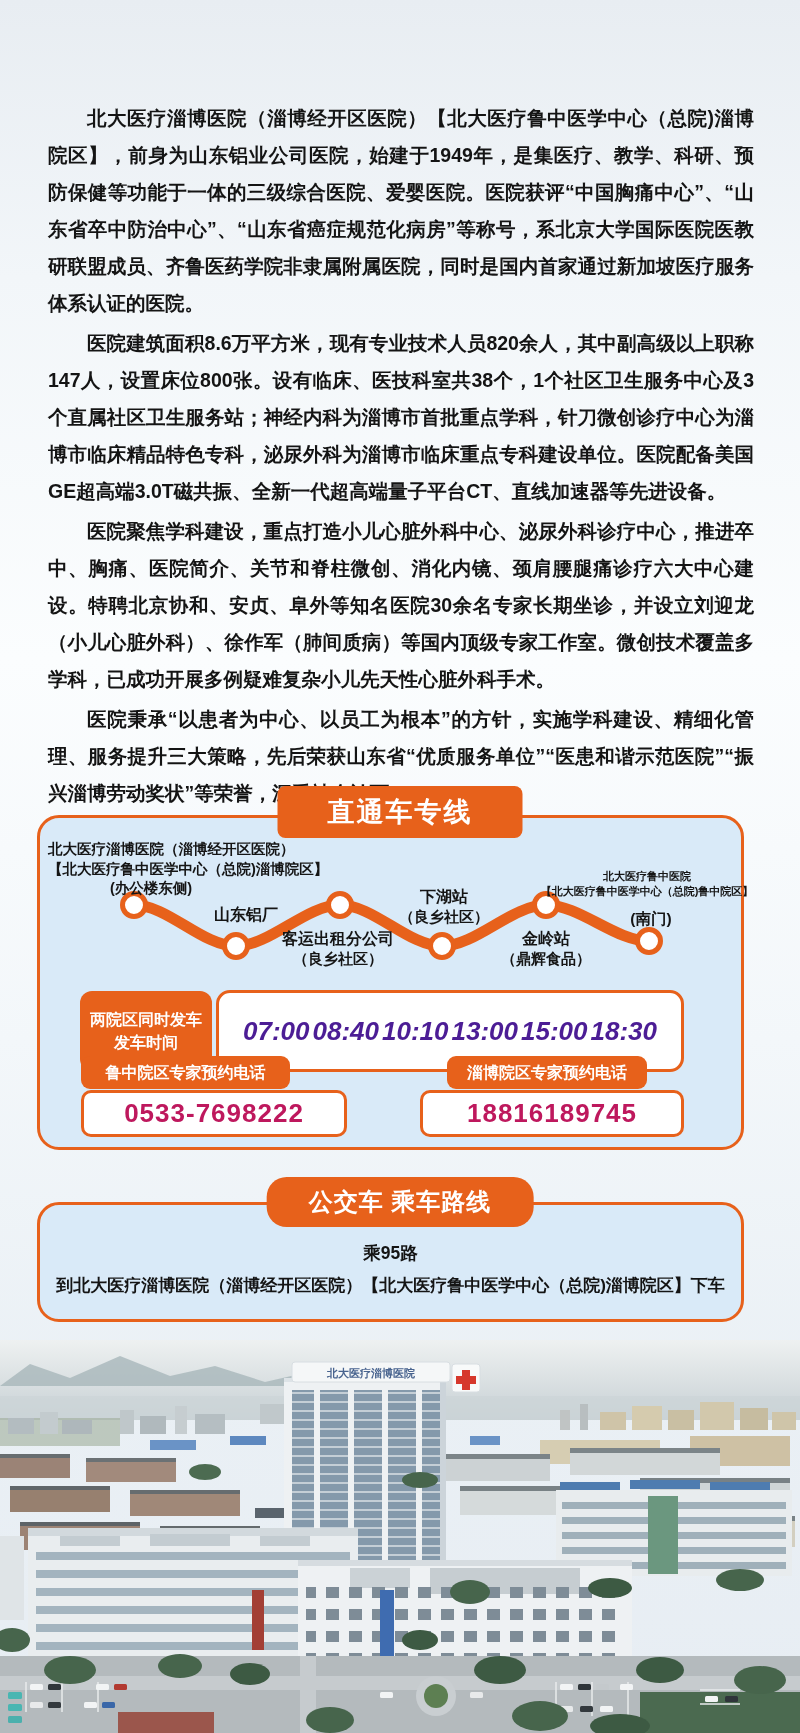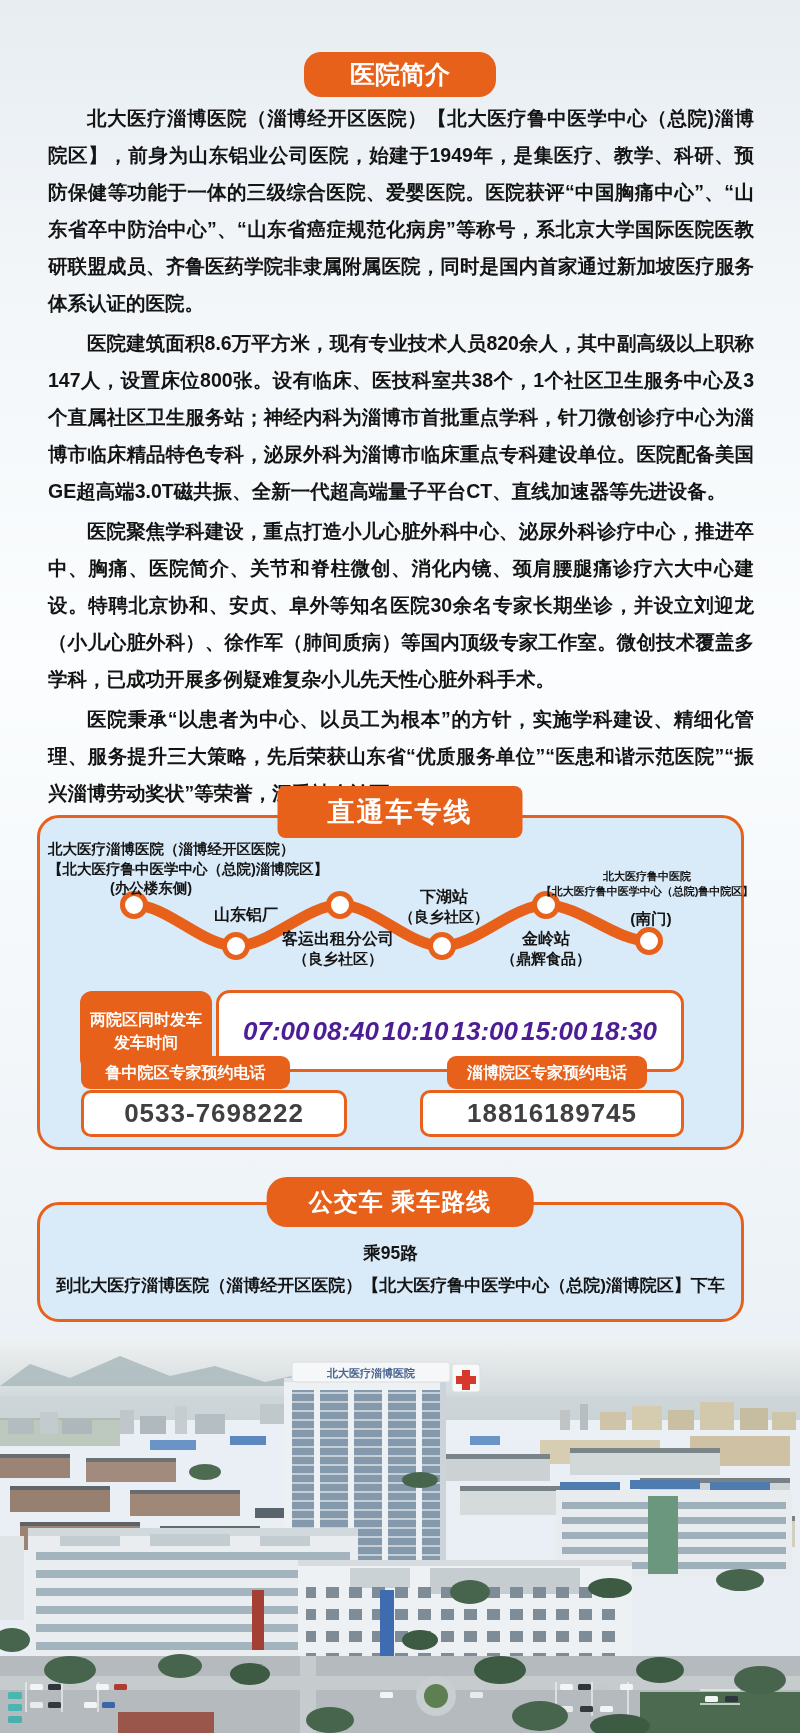--- a/index.html
+++ b/index.html
@@ -59,40 +59,39 @@
   }
   .phone-badge{
     position:absolute;top:238px;height:33px;border-radius:9px;
     background:var(--accent,#e7611b);color:#fff;font-weight:700;font-size:16px;line-height:33px;text-align:center;
   }
   #pb1{left:41px;width:209px;}
   #pb2{left:407px;width:200px;}
   .phone-box{
     position:absolute;top:272px;height:47px;box-sizing:border-box;
     background:#fff;border:3px solid var(--accent,#e7611b);border-radius:10px;
-    text-align:center;font-weight:700;font-size:26px;line-height:41px;color:#404040;letter-spacing:1px;
+    text-align:center;font-weight:700;font-size:26px;line-height:41px;color:#be185d;letter-spacing:1px;
   }
   #px1{left:41px;width:266px;}
   #px2{left:380px;width:264px;}
 
   .bus-content{position:absolute;left:0;top:0;width:100%;height:100%;
     display:flex;flex-direction:column;align-items:center;padding-top:36px;box-sizing:border-box;
     font-weight:700;color:#141414;}
   .bus-line1{font-size:17.5px;margin-bottom:9px;}
   .bus-line2{font-size:17px;white-space:nowrap;}
 
   .photo{position:absolute;left:0;top:1340px;width:684px;height:393px;}
   .photo svg{display:block;}
 </style>
 </head>
 <body>
 
 <div class="page">
 
-  <div class="pill" id="introBadge">医院简介</div>
 
   <div class="paragraphs">
     <p>北大医疗淄博医院（淄博经开区医院）【北大医疗鲁中医学中心（总院)淄博院区】，前身为山东铝业公司医院，始建于1949年，是集医疗、教学、科研、预防保健等功能于一体的三级综合医院、爱婴医院。医院获评“中国胸痛中心”、“山东省卒中防治中心”、“山东省癌症规范化病房”等称号，系北京大学国际医院医教研联盟成员、齐鲁医药学院非隶属附属医院，同时是国内首家通过新加坡医疗服务体系认证的医院。</p>
     <p>医院建筑面积8.6万平方米，现有专业技术人员820余人，其中副高级以上职称147人，设置床位800张。设有临床、医技科室共38个，1个社区卫生服务中心及3个直属社区卫生服务站；神经内科为淄博市首批重点学科，针刀微创诊疗中心为淄博市临床精品特色专科，泌尿外科为淄博市临床重点专科建设单位。医院配备美国GE超高端3.0T磁共振、全新一代超高端量子平台CT、直线加速器等先进设备。</p>
     <p>医院聚焦学科建设，重点打造小儿心脏外科中心、泌尿外科诊疗中心，推进卒中、胸痛、医院简介、关节和脊柱微创、消化内镜、颈肩腰腿痛诊疗六大中心建设。特聘北京协和、安贞、阜外等知名医院30余名专家长期坐诊，并设立刘迎龙（小儿心脏外科）、徐作军（肺间质病）等国内顶级专家工作室。微创技术覆盖多学科，已成功开展多例疑难复杂小儿先天性心脏外科手术。</p>
     <p>医院秉承“以患者为中心、以员工为根本”的方针，实施学科建设、精细化管理、服务提升三大策略，先后荣获山东省“优质服务单位”“医患和谐示范医院”“振兴淄博劳动奖状”等荣誉，深受社会认可。</p>
   </div>
 
   <div class="pill" id="shuttleBadge">直通车专线</div>
 

